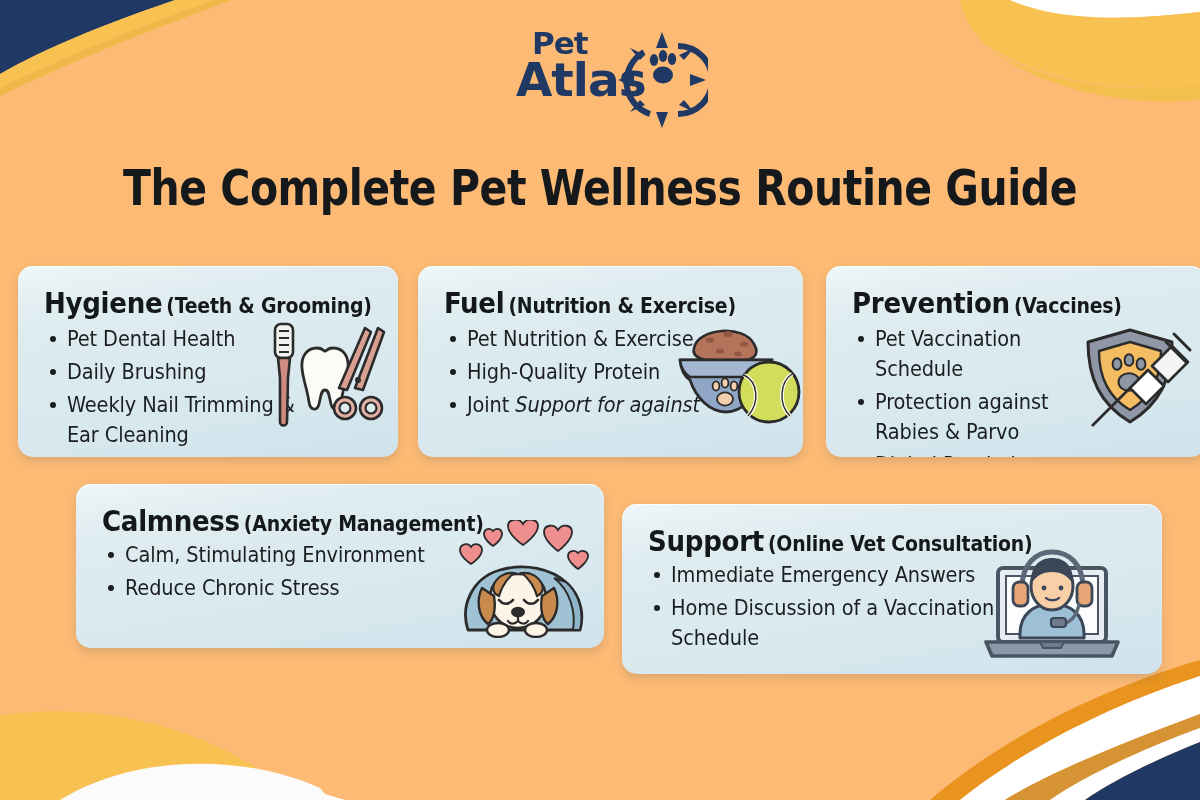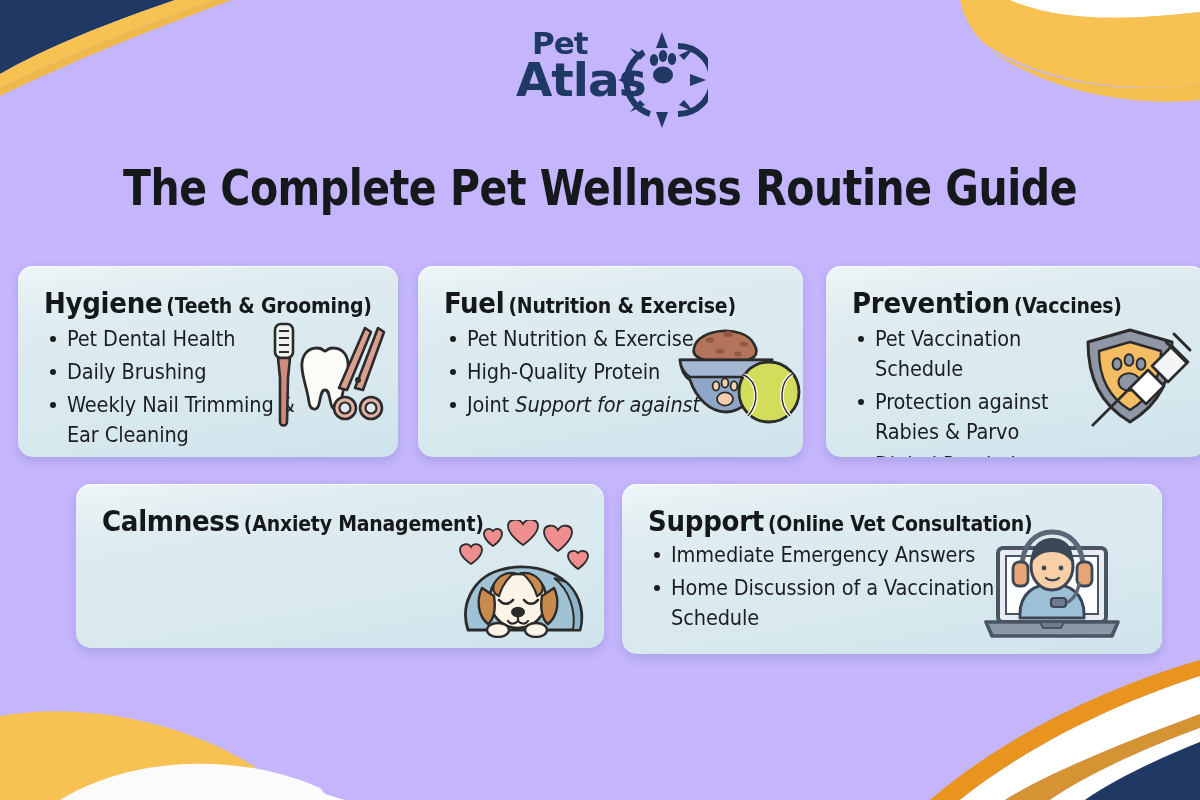--- a/index.html
+++ b/index.html
@@ -3,21 +3,21 @@
 <meta charset="utf-8">
 <style>
   html,body{margin:0;padding:0;}
   body{
     width:1200px;height:800px;overflow:hidden;
     font-family:"Liberation Sans", sans-serif;
     background:#ffffff;
   }
   #poster{
     position:relative;width:1200px;height:800px;overflow:hidden;
-    background:#c4b5fd;
+    background:#fdba74;
   }
   #deco-svg{position:absolute;left:0;top:0;width:1200px;height:800px;}
 
   
   #logo{
     position:absolute;left:516px;top:24px;width:190px;height:108px;
   }
   #logo-text{
     position:absolute;left:0;top:0;width:132px;height:106px;
     color:#1f3864;
@@ -80,21 +80,21 @@
     width:6px;height:6px;border-radius:50%;background:#1b1e21;
   }
   ul.bullets li em{font-style:italic;}
   .card-icon{position:absolute;}
 
   
   #card-hygiene   {left:10px;  top:266px; width:380px; height:191px;}
   #card-fuel      {left:410px; top:266px; width:385px; height:191px;}
   #card-prevention{left:818px; top:266px; width:380px; height:191px;}
   #card-calmness  {left:68px;  top:484px; width:528px; height:164px;}
-  #card-support   {left:614px; top:484px; width:540px; height:170px;padding-left:28px;}
+  #card-support   {left:614px; top:504px; width:540px; height:170px;padding-left:28px;}
 
   #card-hygiene   ul.bullets{left:30px;  top:58px; width:250px;}
   #card-fuel      ul.bullets{left:30px;  top:58px; width:260px;}
   #card-prevention ul.bullets{left:30px; top:58px; width:250px;}
   #card-calmness  ul.bullets{left:30px;  top:56px; width:380px;}
   #card-support   ul.bullets{left:30px;  top:56px; width:350px;}
 
   #icon-hygiene   {left:243px; top:52px; width:128px; height:112px;}
   #icon-fuel      {left:252px; top:54px; width:132px; height:110px;}
   #icon-prevention{left:252px; top:56px; width:120px; height:110px;}
@@ -261,20 +261,24 @@
         <line x1="88" y1="20" x2="108" y2="40" stroke="#2b2b2b" stroke-width="3" stroke-linecap="round"></line>
         <line x1="96" y1="12" x2="112" y2="28" stroke="#2b2b2b" stroke-width="3" stroke-linecap="round"></line>
       </g>
     </svg>
   </div>
 
   <div class="card" id="card-calmness">
     <div class="card-head">
       <span class="kw">Calmness</span><span class="sub">(Anxiety Management)</span>
     </div>
+    <ul class="bullets">
+      <li><span>Calm, Stimulating Environment</span></li>
+      <li><span>Reduce Chronic Stress</span></li>
+    </ul>
     <svg class="card-icon" id="icon-calmness" viewBox="0 0 152 118">
       <g fill="#ef8e8e" stroke="#2b2b2b" stroke-width="1.8">
         <path d="M18,30 C18,24 26,22 29,27 C32,22 40,24 40,30 C40,37 29,44 29,44 C29,44 18,37 18,30 Z"></path>
         <path d="M42,14 C42,9 48,7 51,11 C54,7 60,9 60,14 C60,20 51,26 51,26 C51,26 42,20 42,14 Z"></path>
         <path d="M66,6 C66,-1 77,-3 81,4 C85,-3 96,-1 96,6 C96,15 81,25 81,25 C81,25 66,15 66,6 Z"></path>
         <path d="M102,12 C102,5 112,3 116,10 C120,3 130,5 130,12 C130,21 116,31 116,31 C116,31 102,21 102,12 Z"></path>
         <path d="M126,36 C126,31 133,29 136,33 C139,29 146,31 146,36 C146,42 136,49 136,49 C136,49 126,42 126,36 Z"></path>
       </g>
       <g>
         <path d="M26,110 C18,86 30,58 58,50 C82,43 110,48 126,64 C140,78 142,96 138,110 Z" fill="#9fc2d4" stroke="#2b2b2b" stroke-width="2.8" stroke-linejoin="round"></path>

